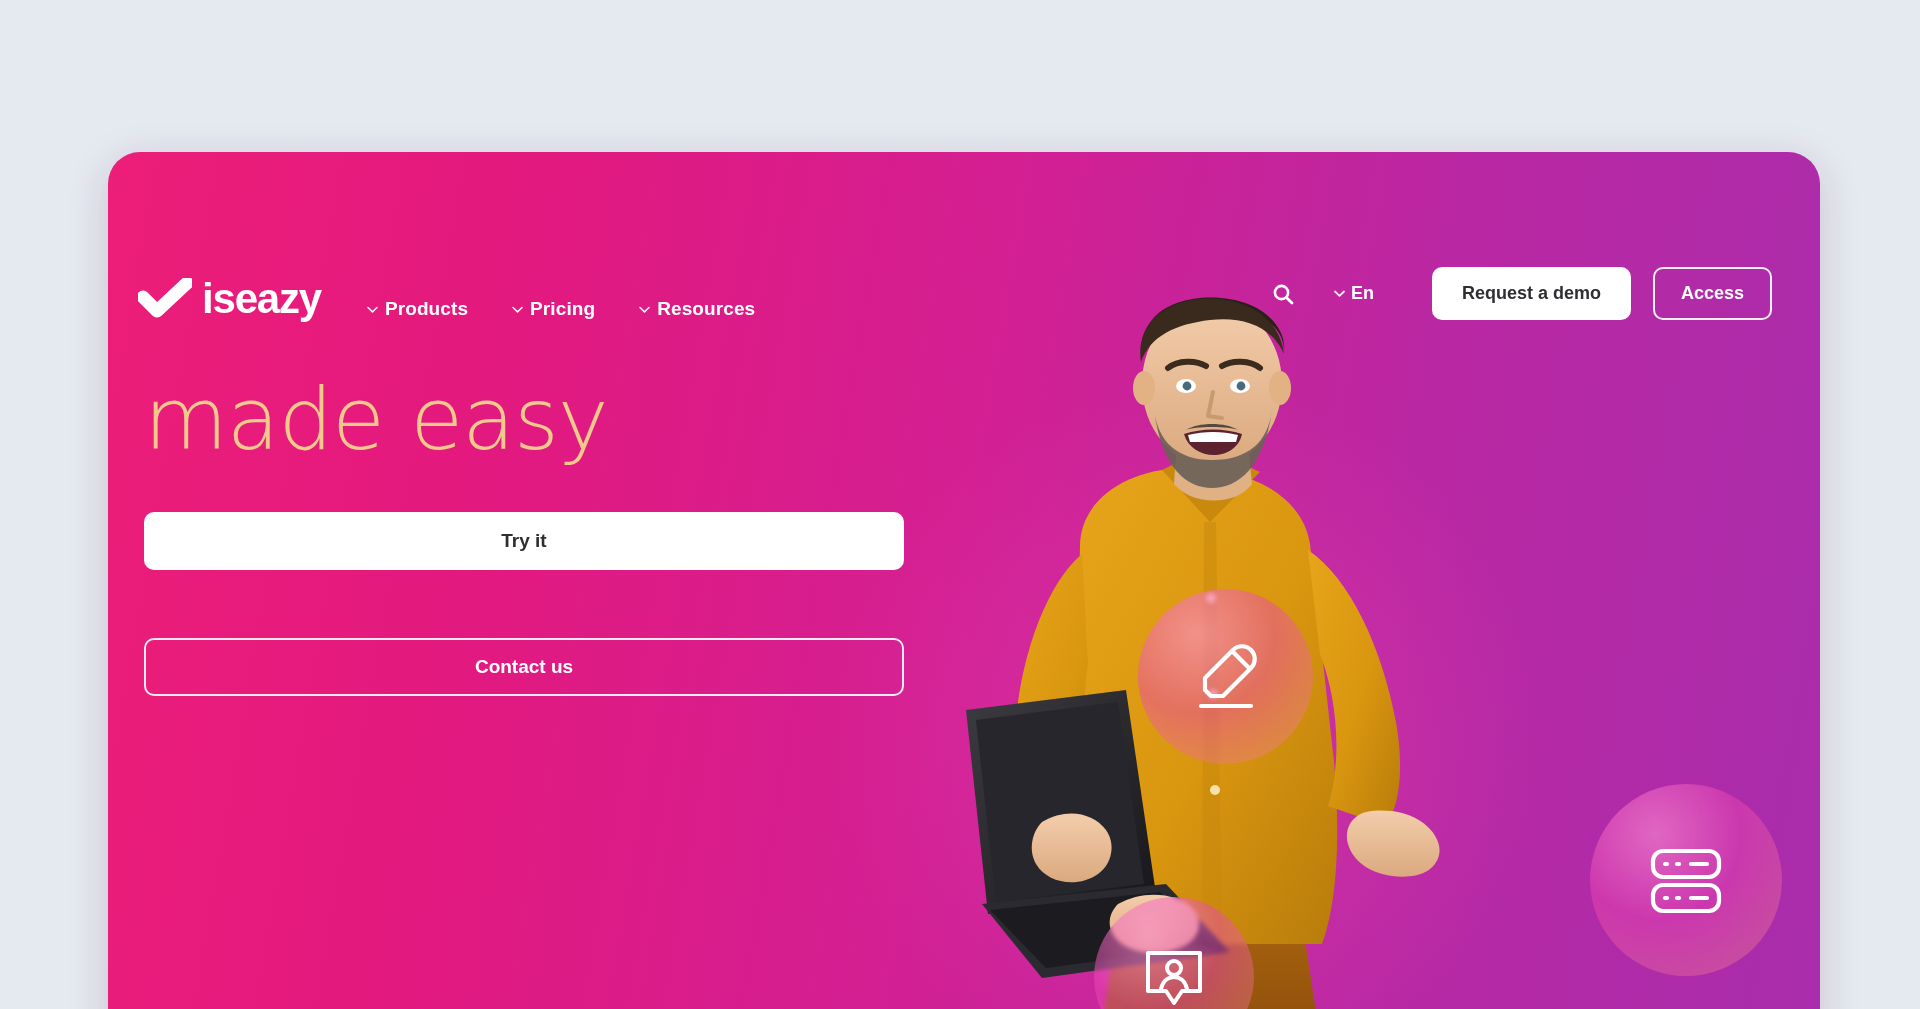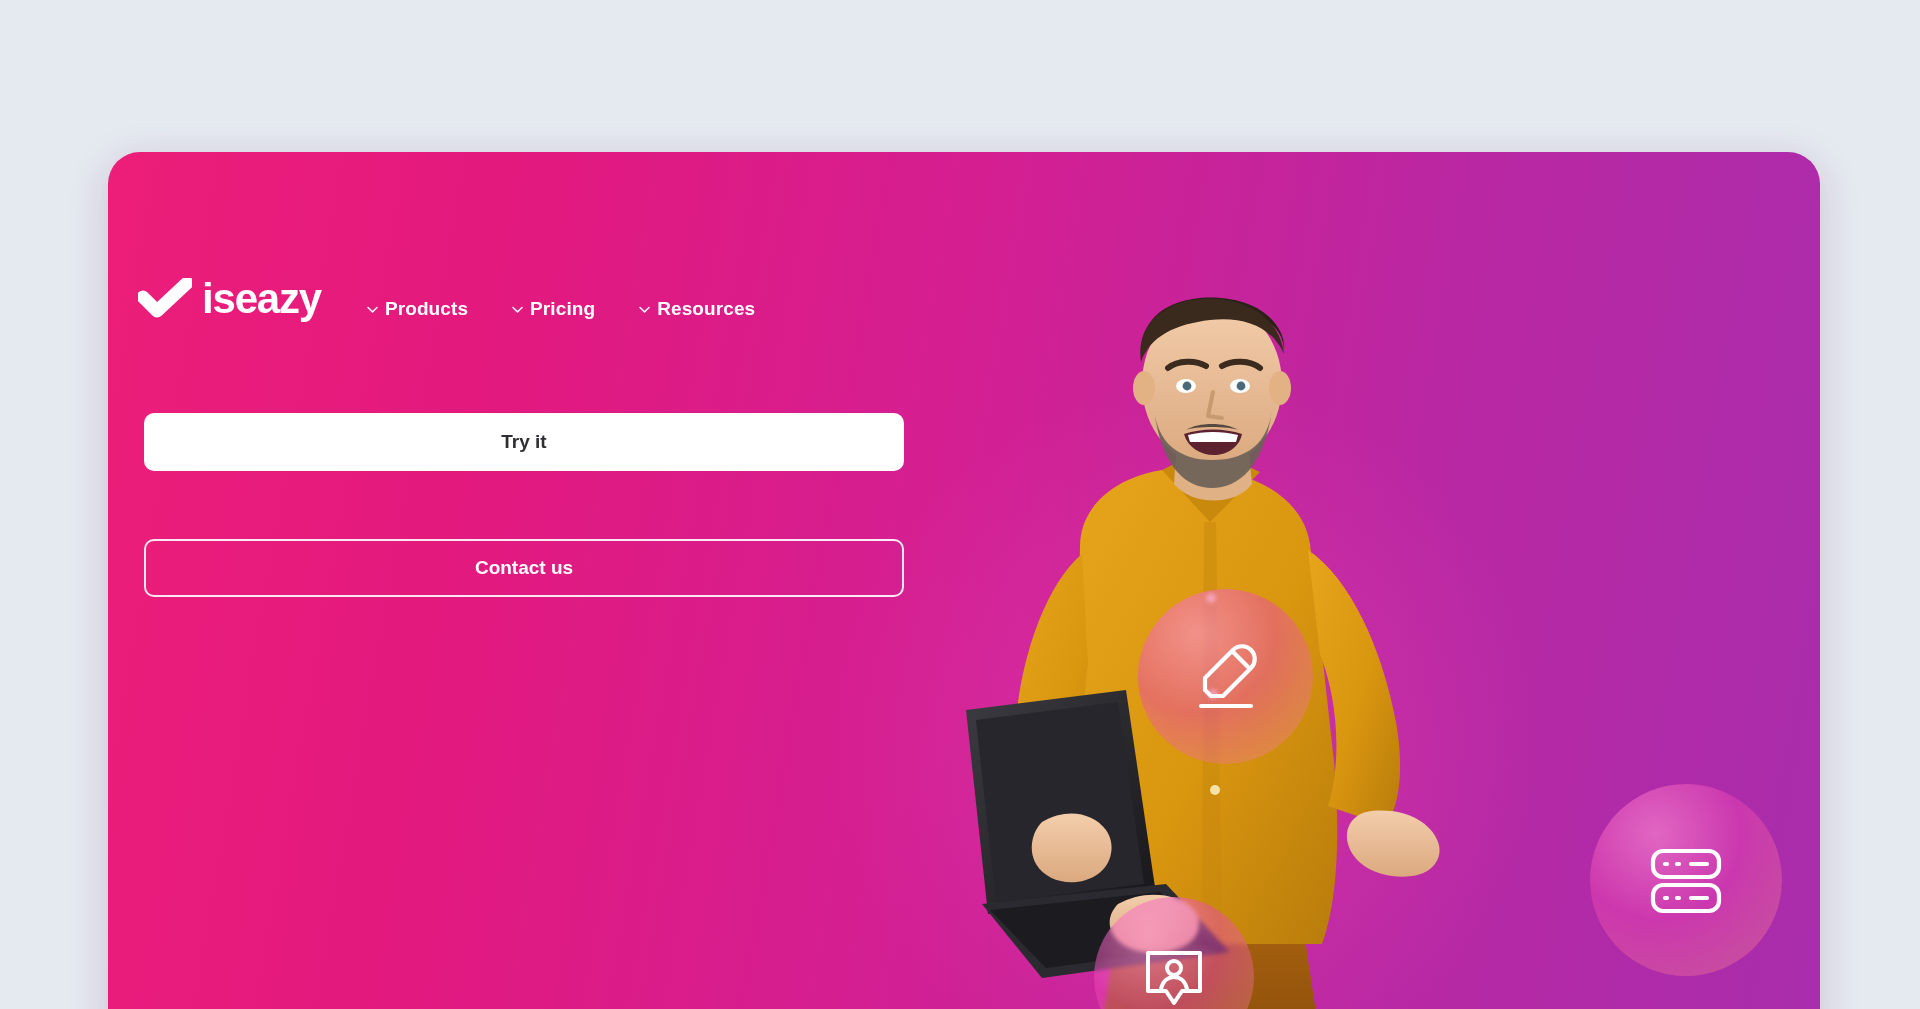--- a/index.html
+++ b/index.html
@@ -159,24 +159,45 @@
 
         <div class="menu-item">
           <svg class="chev" viewBox="0 0 11 7">
             <path d="M1 1.5 L5.5 5.8 L10 1.5" fill="none" stroke="#ffffff" stroke-width="1.6" stroke-linecap="round" stroke-linejoin="round"></path>
           </svg>
           <span>Resources</span>
         </div>
 
       </div>
 
+      <div class="nav-right">
+
+        <div class="search-btn">
+          <svg width="24" height="24" viewBox="0 0 24 24">
+            <circle cx="10.5" cy="10.5" r="6.6" fill="none" stroke="#ffffff" stroke-width="2.6"></circle>
+            <path d="M15.4 15.4 L21 21" stroke="#ffffff" stroke-width="2.8" stroke-linecap="round"></path>
+          </svg>
+        </div>
+
+        <div class="lang">
+          <svg class="chev" viewBox="0 0 11 7">
+            <path d="M1 1.5 L5.5 5.8 L10 1.5" fill="none" stroke="#ffffff" stroke-width="1.8" stroke-linecap="round" stroke-linejoin="round"></path>
+          </svg>
+          <span>En</span>
+        </div>
+
+        <button class="btn-demo">Request a demo</button>
+
+        <button class="btn-access">Access</button>
+      </div>
     </div>
 
     <div class="copy">
       <div class="h1">
+        <span class="l2">made easy</span>
       </div>
 
 
       <div class="cta">
         <button class="btn-try">Try it</button>
         <button class="btn-contact">Contact us</button>
       </div>
     </div>
 
     <div class="subject">

